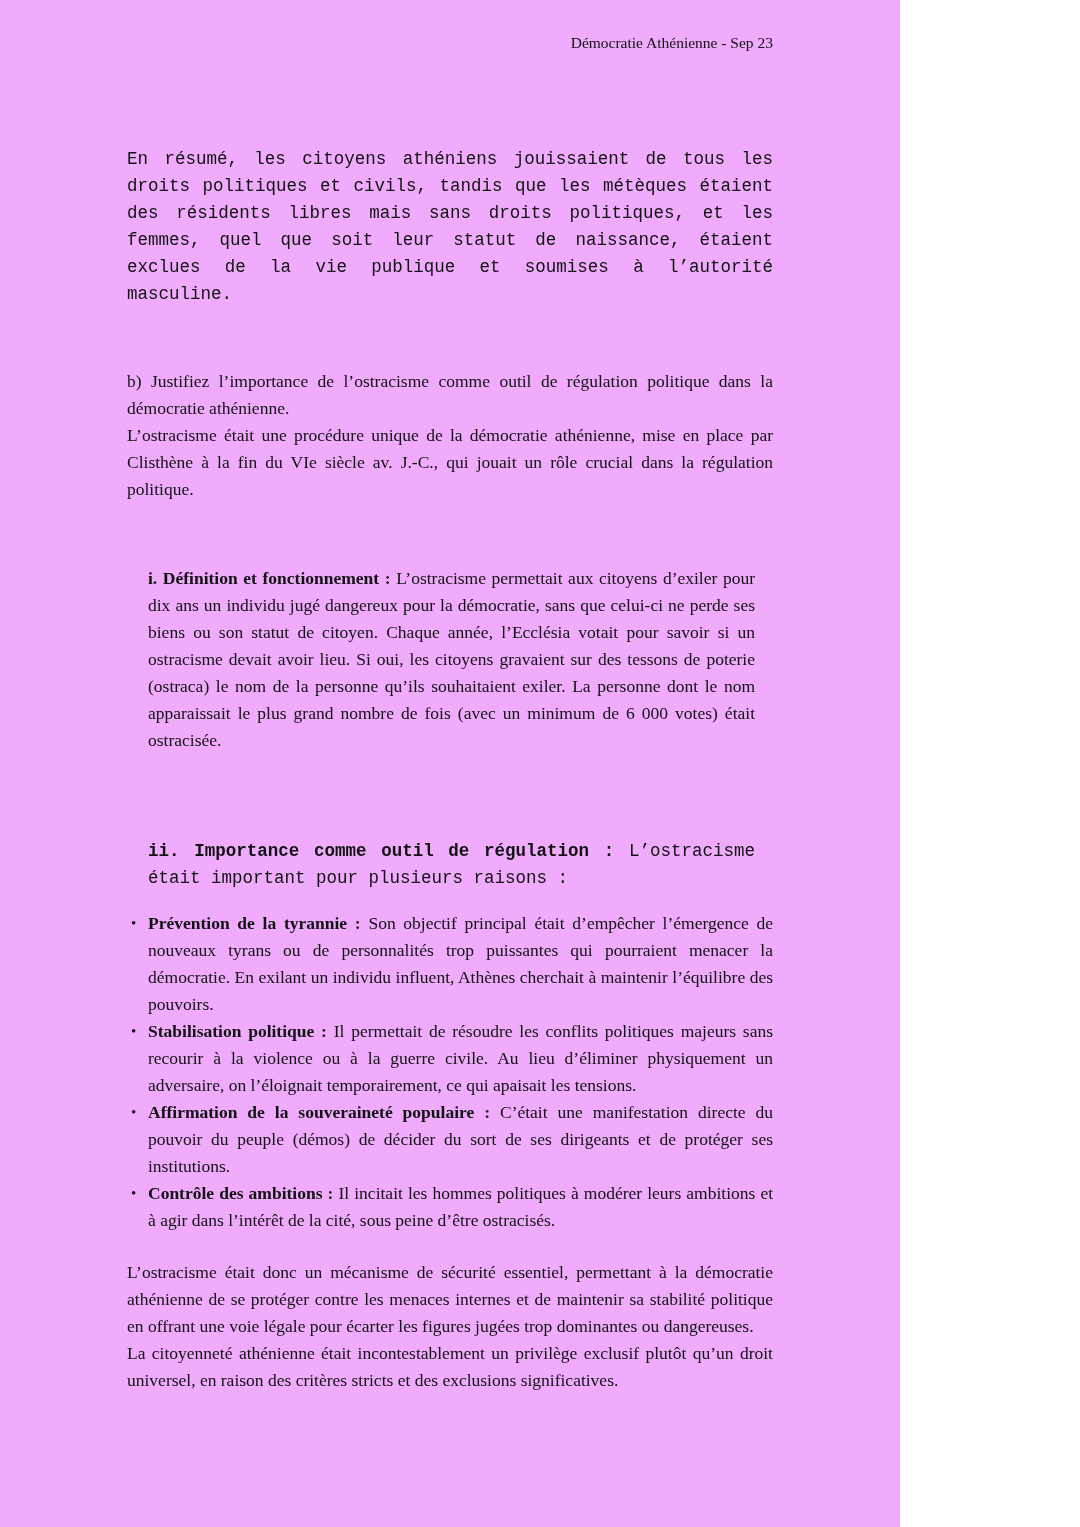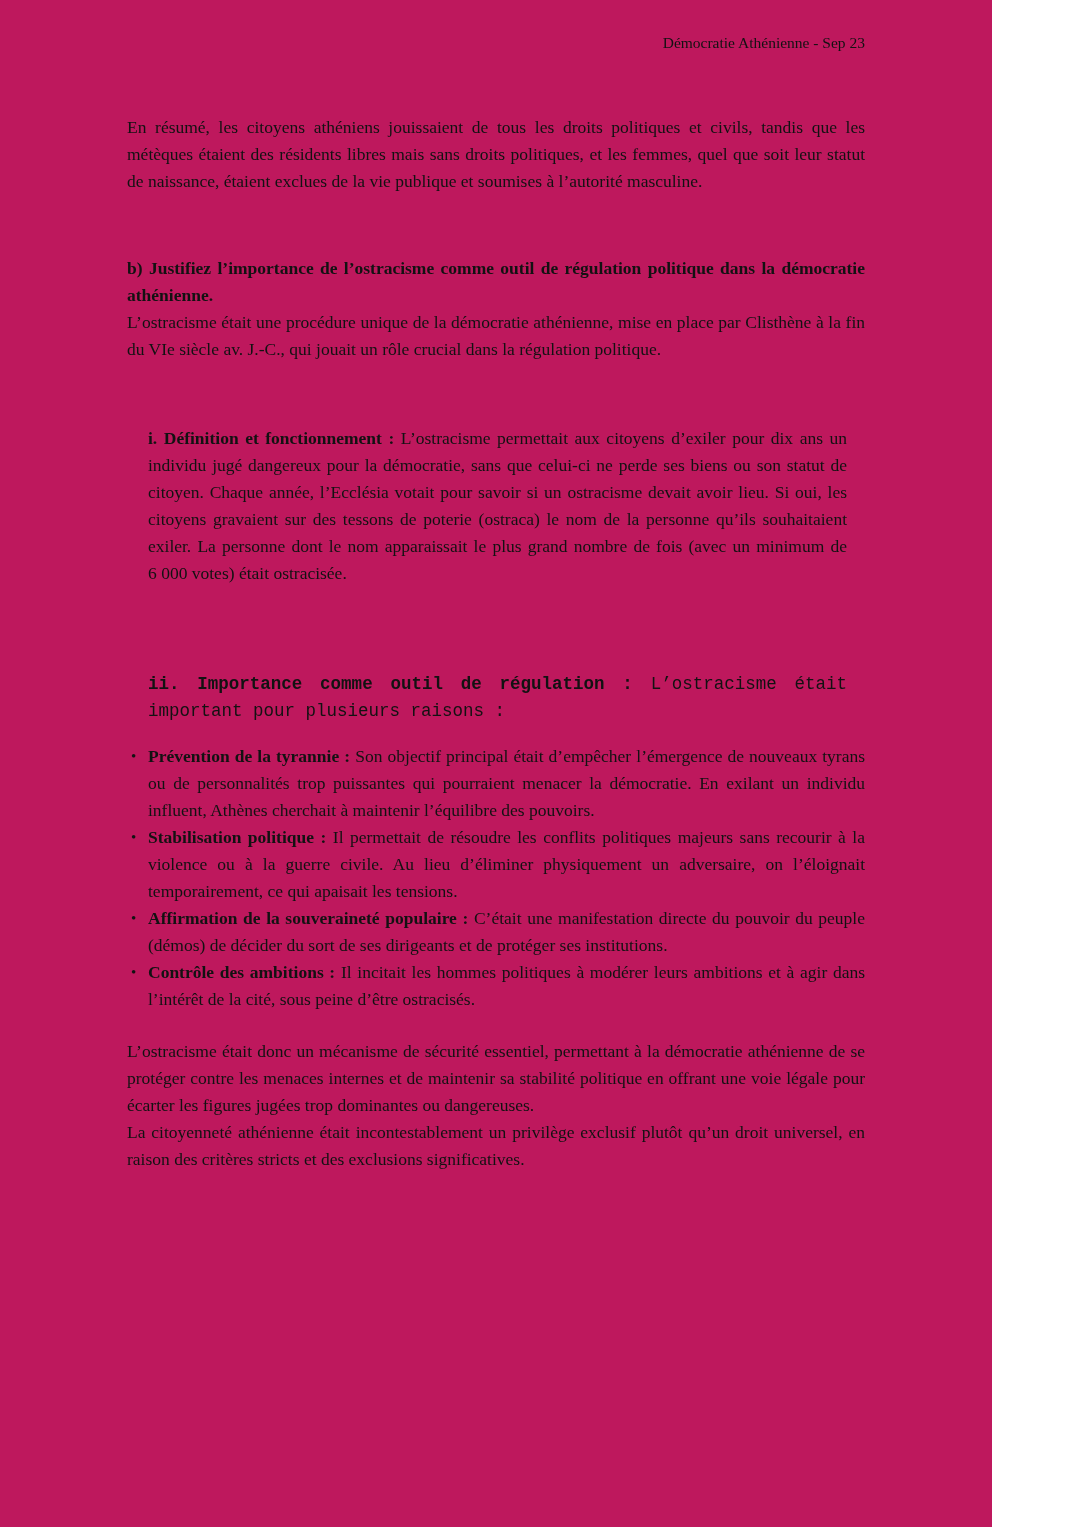--- a/index.html
+++ b/index.html
@@ -2,44 +2,44 @@
 <html lang="fr"><head>
 <meta charset="utf-8">
 <style>
   html, body {
     margin: 0;
     padding: 0;
     background: #ffffff;
   }
   .page {
     box-sizing: border-box;
-    width: 992px;
+    width: 900px;
     height: 1527px;
     position: relative;
-    background: #be185d;
+    background: #f0abfc;
     font-family: "Liberation Serif", "DejaVu Serif", serif;
     color: #121212;
     padding: 33px 127px 0 127px;
     overflow: hidden;
   }
   .header {
     text-align: right;
     font-size: 15.5px;
     line-height: 20px;
   }
   p, .heading {
     margin: 0;
     font-size: 17.5px;
     line-height: 27px;
     text-align: justify;
     hyphens: auto;
     -webkit-hyphens: auto;
   }
-  .heading { font-weight: bold; }
-  .intro { margin-top: 61px; }
+  .heading { font-weight: normal; }
+  .intro { margin-top: 93px; font-family: Liberation Mono, monospace; }
   .section-b-heading { margin-top: 60px; }
   .item {
     margin-left: 21px;
     margin-right: 18px;
   }
   .item-i { margin-top: 62px; }
   .item-ii { margin-top: 84px; font-family: Liberation Mono, monospace; }
   .bullets { margin-top: 18px; }
   .bullet {
     position: relative;

